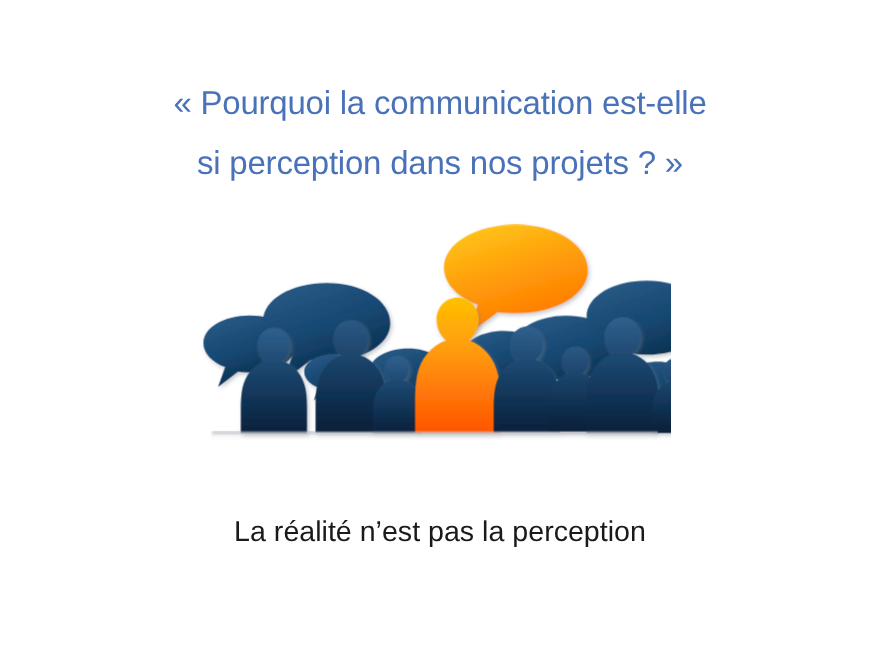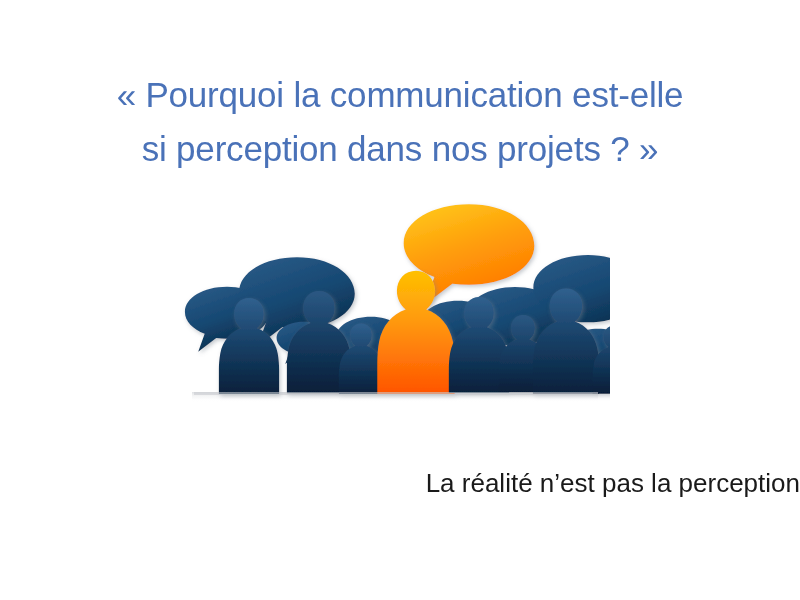--- a/index.html
+++ b/index.html
@@ -27,34 +27,34 @@
     position: absolute;
     left: 0;
     top: 68px;
     width: 800px;
     text-align: center;
   }
   .title-line {
     display: block;
     color: #4A72B8;
     font-family: "Liberation Sans", sans-serif;
-    font-size: 35px;
+    font-size: 30px;
     font-weight: 400;
     line-height: 54px;
     letter-spacing: -0.2px;
     white-space: nowrap;
   }
 
   
   .caption {
     position: absolute;
     left: 0;
     top: 466px;
     width: 800px;
-    text-align: right;
+    text-align: center;
     color: #1a1a1a;
     font-family: "Liberation Sans", sans-serif;
     font-size: 26px;
     font-weight: 400;
     line-height: 34px;
     white-space: nowrap;
   }
 
   
   .illustration {

